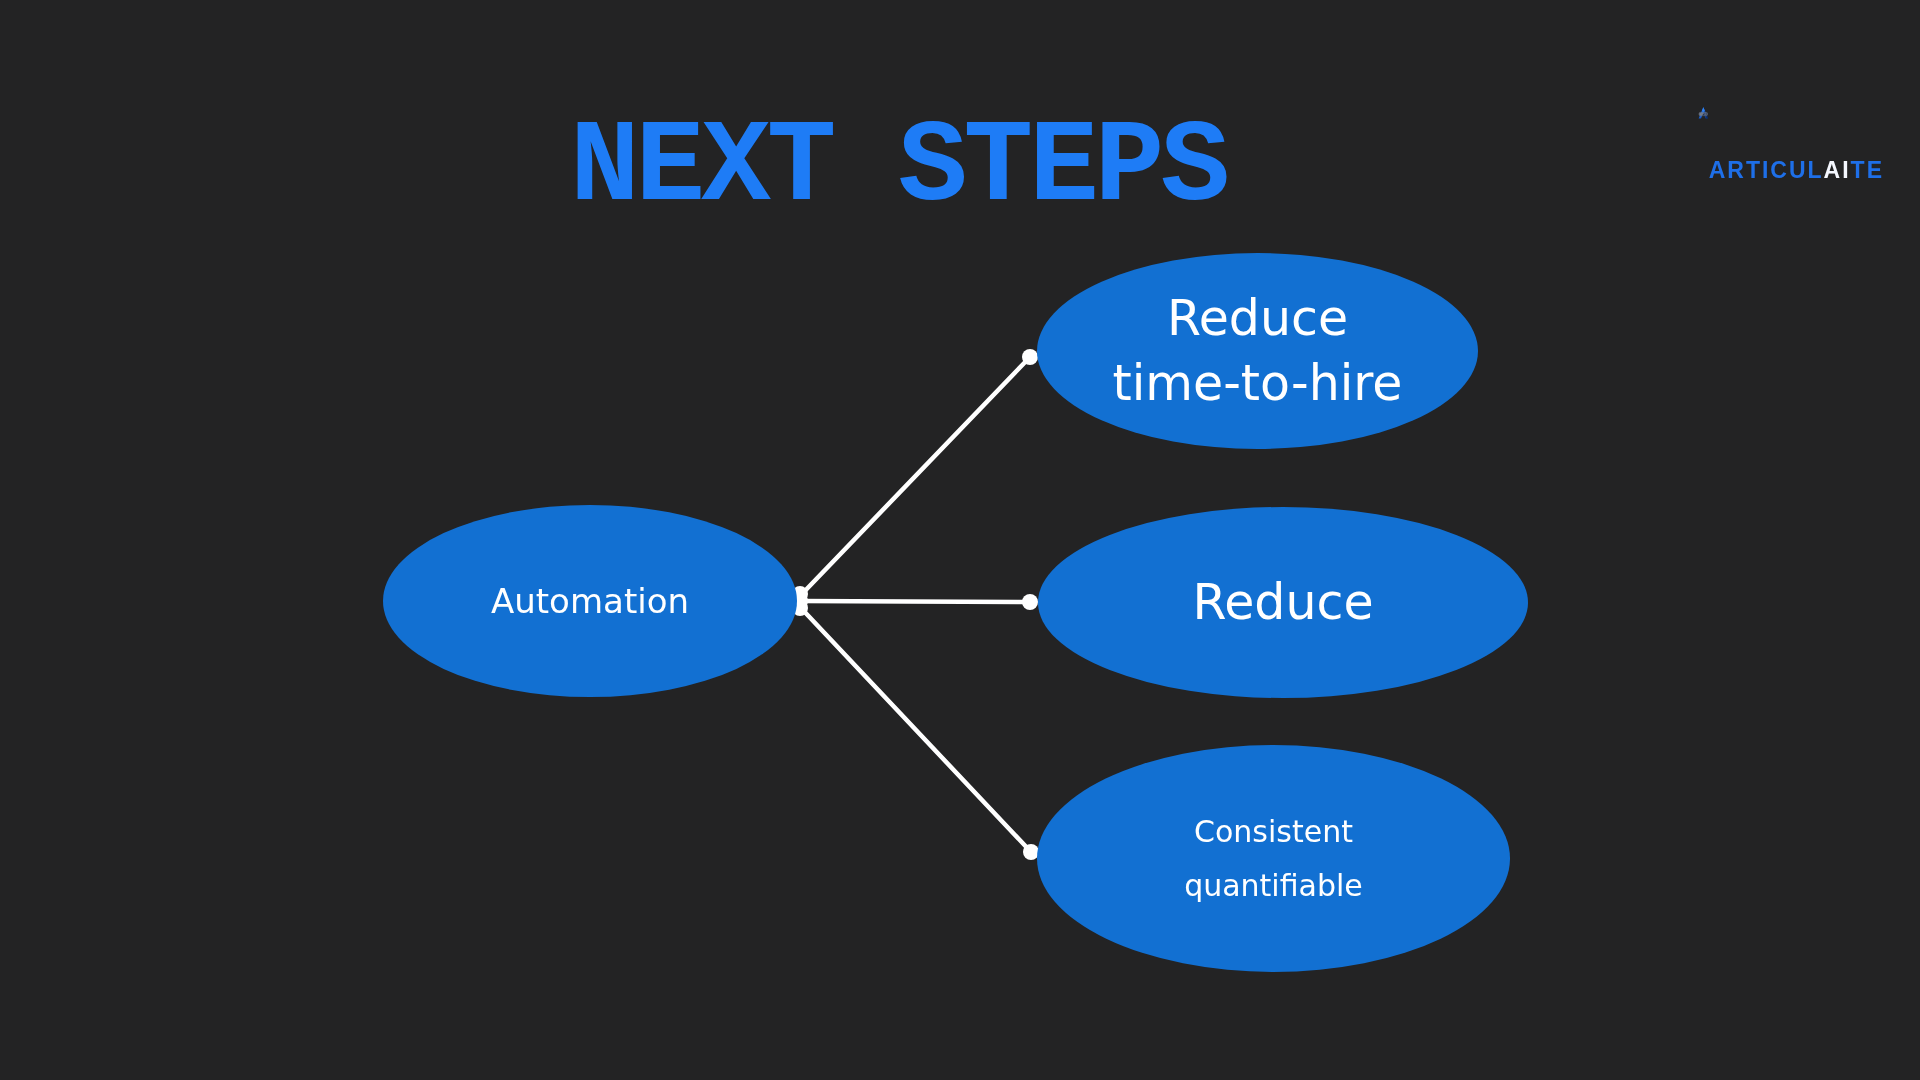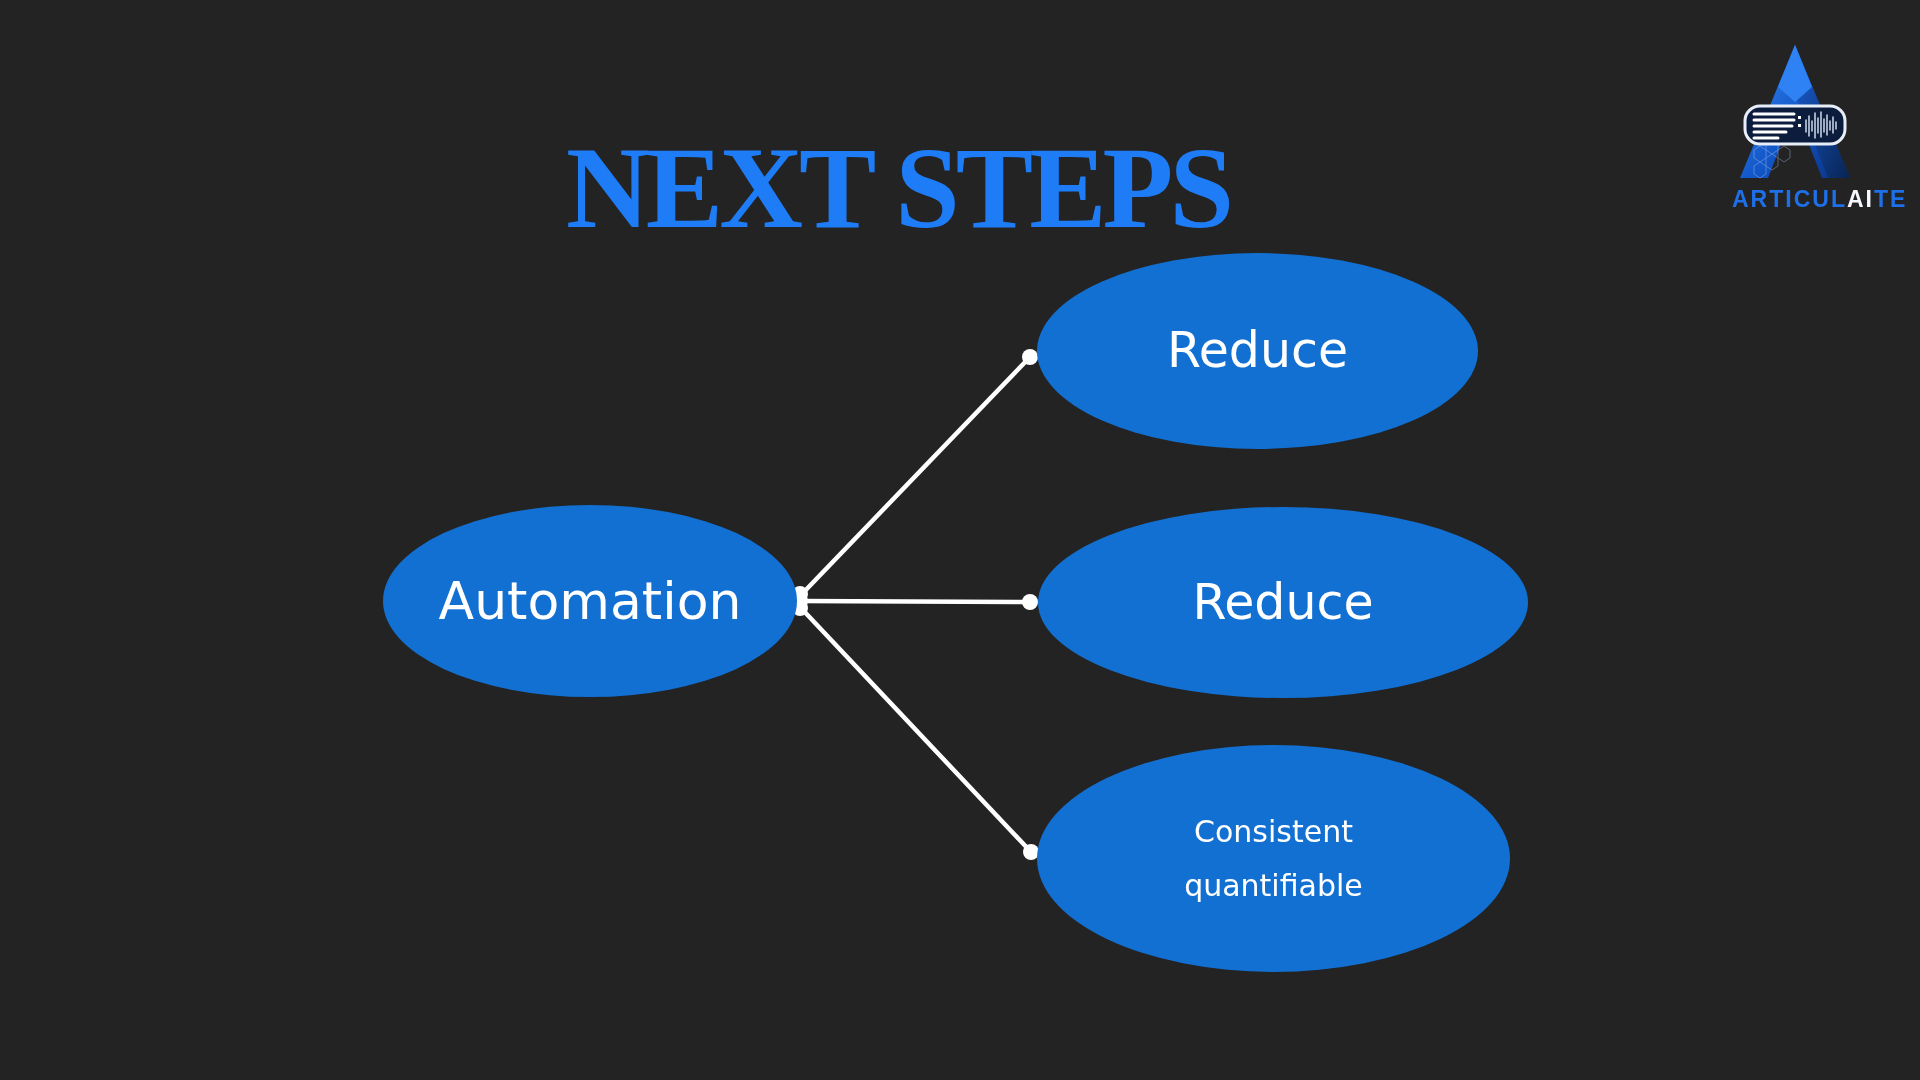--- a/index.html
+++ b/index.html
@@ -18,34 +18,33 @@
     width:1920px;height:1080px;
     background:var(--bg);
     overflow:hidden;
     font-family:"Liberation Sans", sans-serif;
   }
   
   .title{
     position:absolute;
     top:108px;left:0;width:1796px;
     text-align:center;
-    font-family:Liberation Serif, serif;
+    font-family:Liberation Mono, monospace;
     font-weight:800;
     font-size:116px;
     letter-spacing:-4px;
     color:var(--title-blue);
     line-height:1.05;
-    margin-top:20px;
   }
   
   .logo{
     position:absolute;
     top:42px;left:1698px;
     width:186px;
-    display:flex;flex-direction:column;align-items:flex-start;margin-left:34px;
+    display:flex;flex-direction:row;align-items:flex-end;
   }
   .logo-mark{width:126px;height:142px;display:block;}
   .logo-word{
     margin-top:2px;
     font-size:23px;
     font-weight:700;
     letter-spacing:2px;
     white-space:nowrap;
     font-family:"Liberation Sans", sans-serif;
   }
@@ -62,21 +61,21 @@
     position:absolute;
     background:var(--node-blue);
     border-radius:50%;
     display:flex;flex-direction:column;
     align-items:center;justify-content:center;
     color:var(--node-text);
     font-family:"DejaVu Sans","Liberation Sans",sans-serif;
     text-align:center;
   }
   .node span{display:block;}
-  .node-automation{left:383px;top:505px;width:414px;height:192px;font-size:52px;}
+  .node-automation{left:383px;top:505px;width:414px;height:192px;font-size:34px;}
   .node-reduce{left:1037px;top:253px;width:441px;height:196px;font-size:49px;line-height:56px;gap:9px;}
   .node-lower{left:1038px;top:507px;width:490px;height:191px;font-size:49px;line-height:56px;}
   .node-consistent{left:1037px;top:745px;width:473px;height:227px;font-size:30px;line-height:54px;}
 </style>
 </head>
 <body>
 
 <div class="slide" style="background: rgb(35, 35, 36);">
 
   <h1 class="title">NEXT STEPS</h1>
@@ -160,20 +159,21 @@
       <circle cx="1031" cy="852" r="8"></circle>
     </g>
   </svg>
 
   <div class="node node-automation">
     <span>Automation</span>
   </div>
 
   <div class="node node-reduce">
     <span>Reduce</span>
+    <span>time-to-hire</span>
   </div>
 
   <div class="node node-lower">
     <span>Reduce</span>
   </div>
 
   <div class="node node-consistent">
     <span>Consistent</span>
     <span>quantifiable</span>
   </div>

